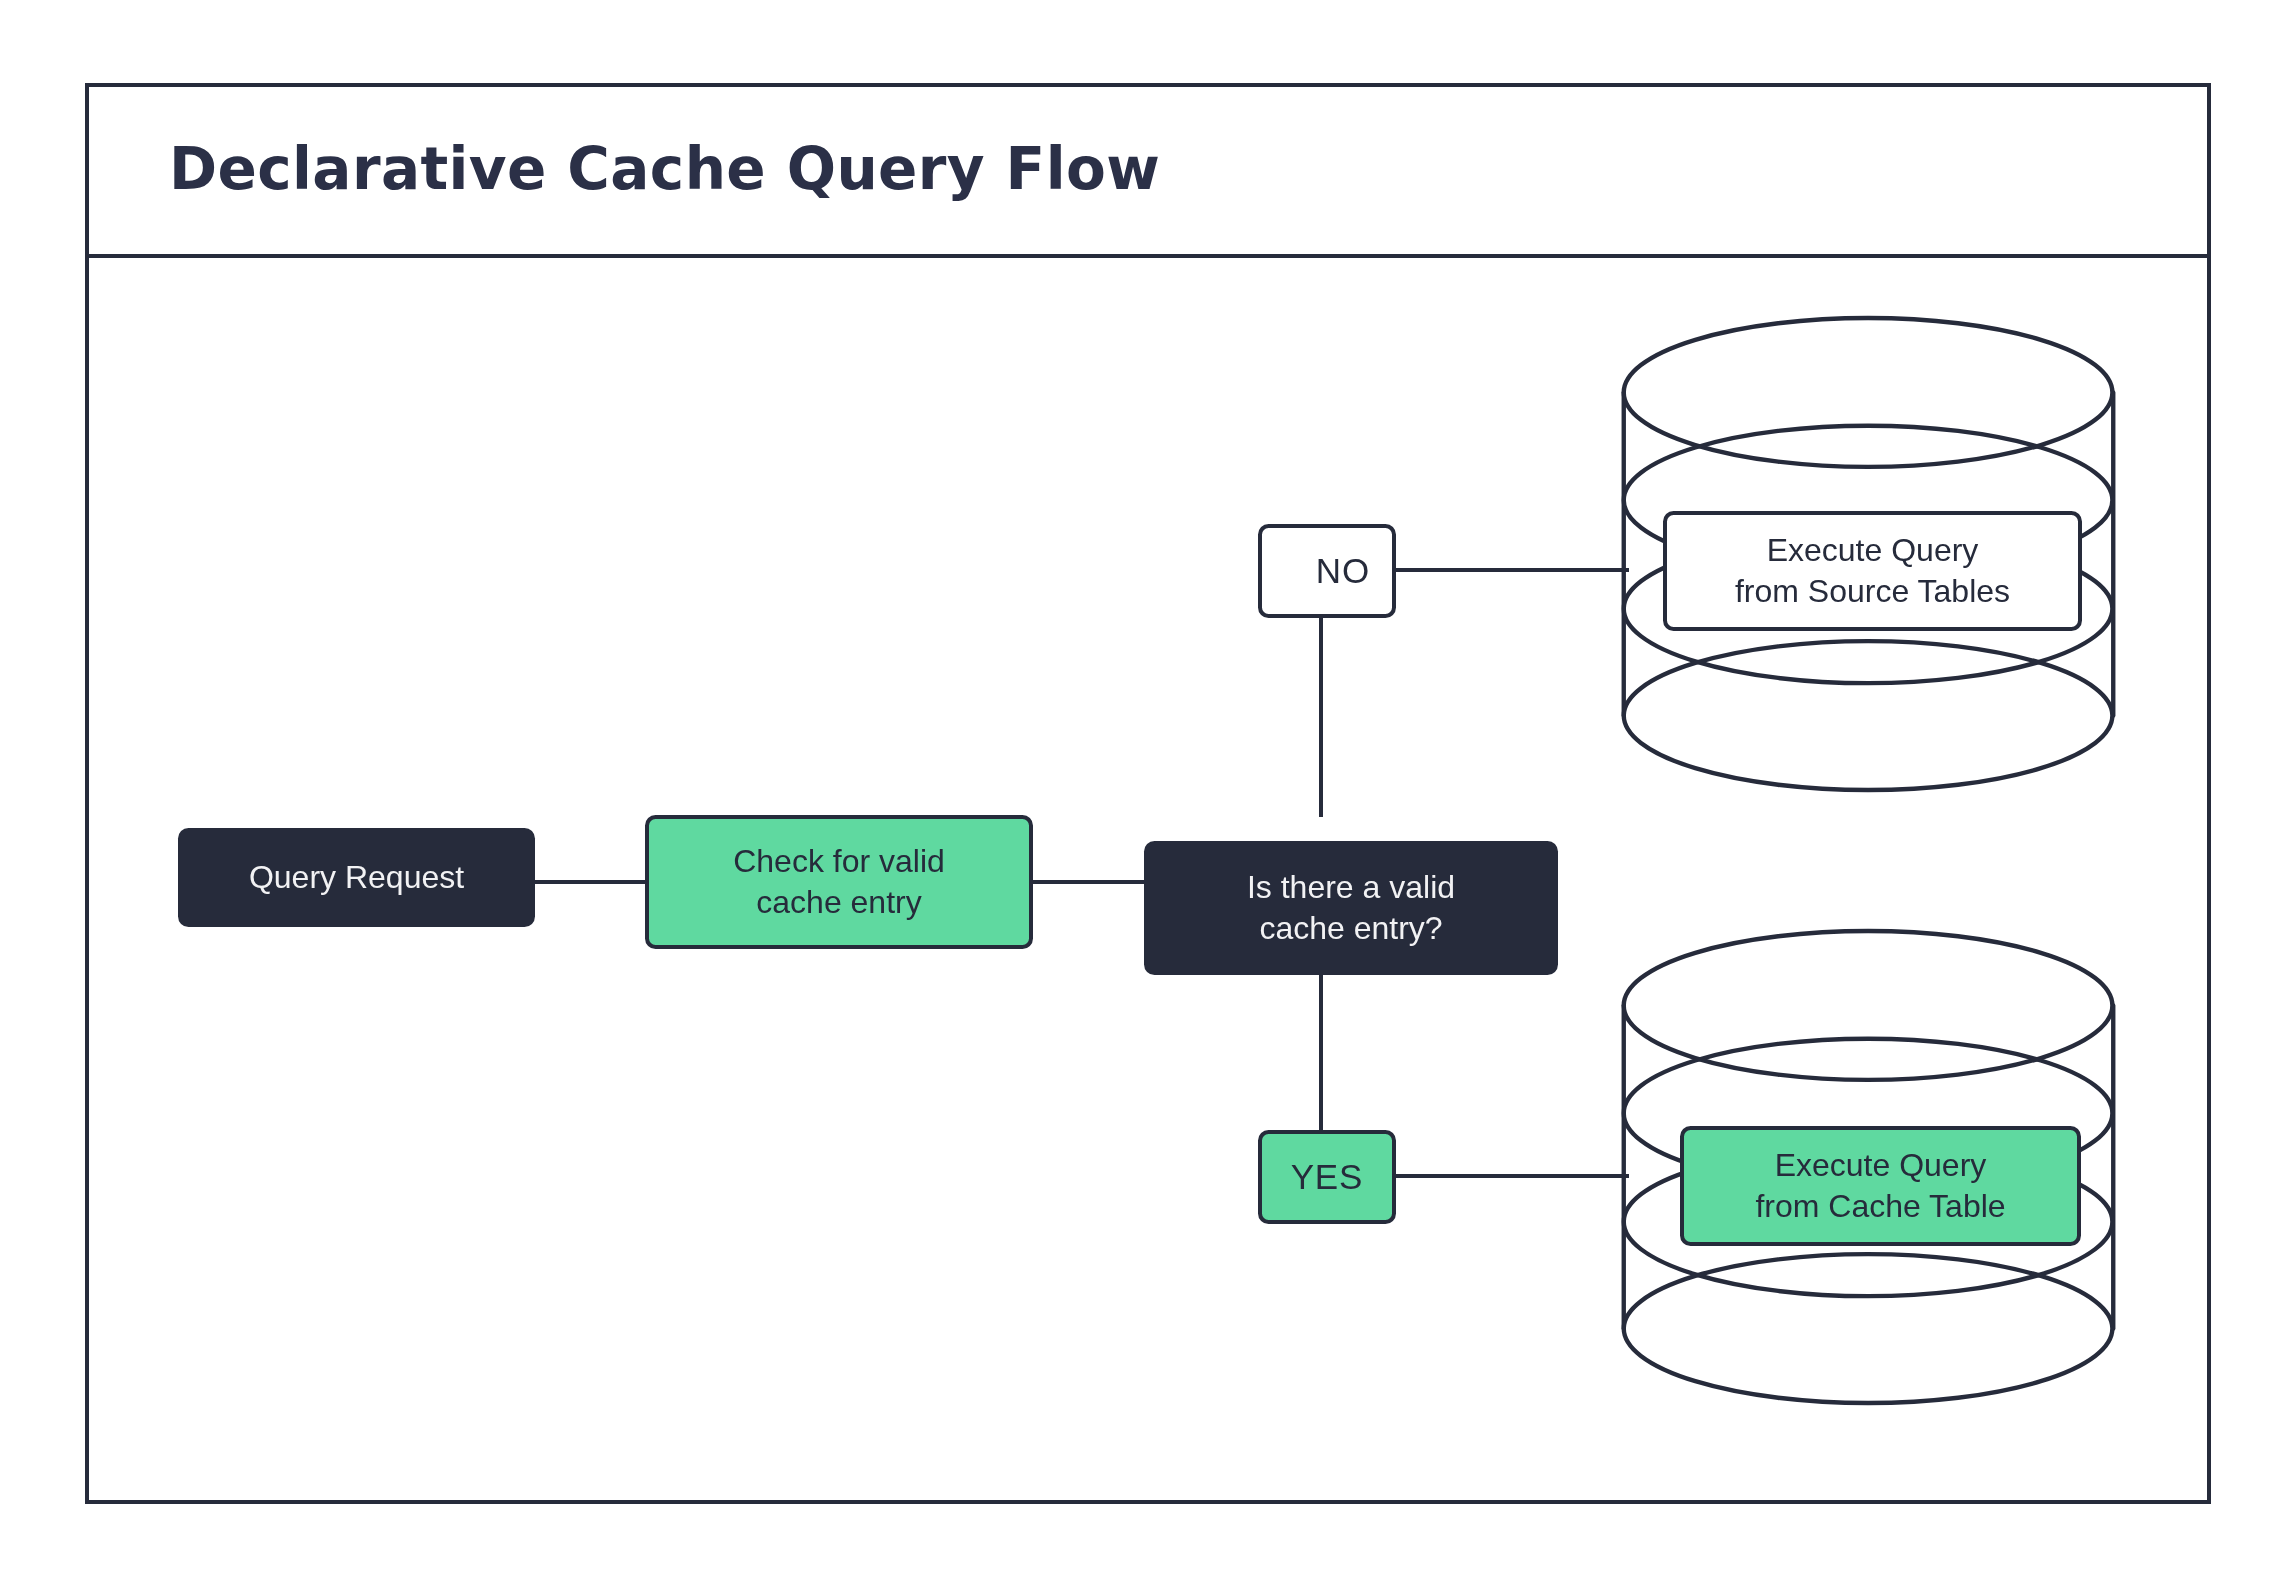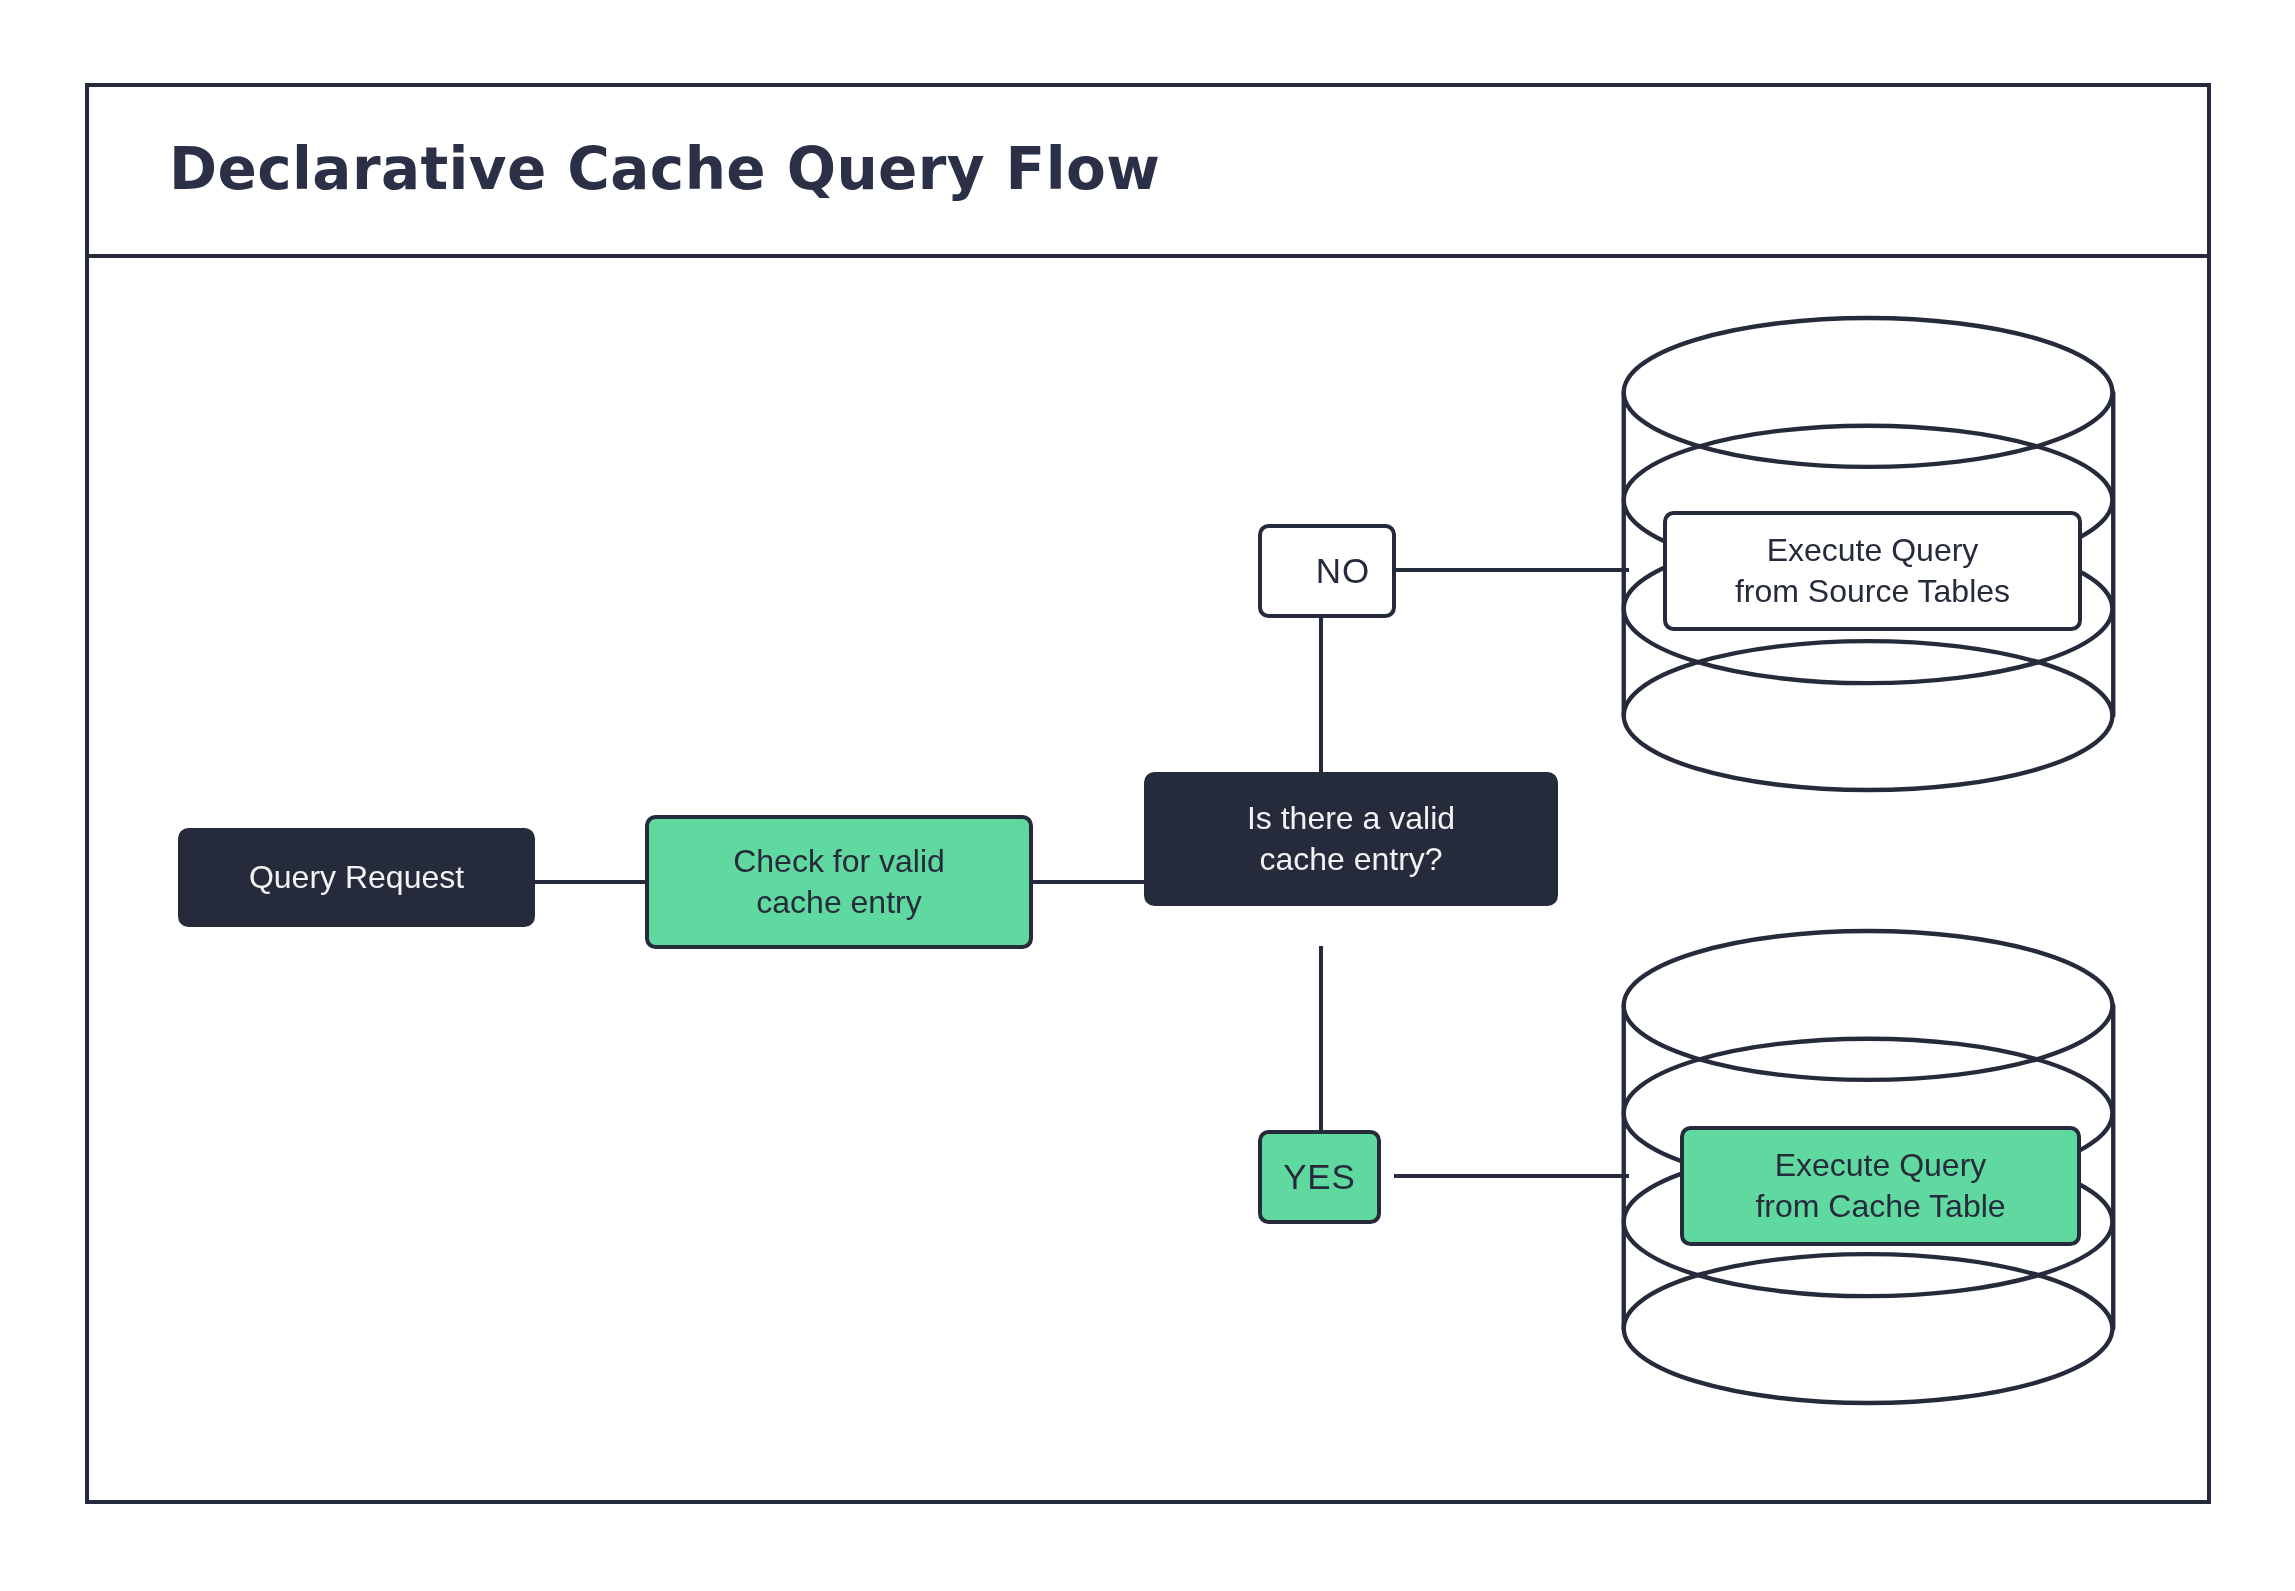--- a/index.html
+++ b/index.html
@@ -89,23 +89,23 @@
   
   .edge-label {
     font-family: "Liberation Sans", sans-serif;
     font-size: 35px;
     letter-spacing: 0.9px;
   }
 
   
   #node-query-request { left: 178px;  top: 828px;  width: 357px;  height: 99px; }
   #node-check-cache   { left: 645px;  top: 815px;  width: 388px;  height: 134px; }
-  #node-decision      { left: 1144px; top: 772px;  width: 414px;  height: 134px; }
+  #node-decision      { left: 1144px; top: 841px;  width: 414px;  height: 134px; }
   #label-no           { left: 1258px; top: 524px;  width: 138px;  height: 94px; padding-left: 32px; }
-  #label-yes          { left: 1258px; top: 1130px; width: 123px;  height: 94px; }
+  #label-yes          { left: 1258px; top: 1130px; width: 138px;  height: 94px; }
 
   
   #node-source-label  { left: 1663px; top: 511px;  width: 419px;  height: 120px; }
   #node-cache-label   { left: 1680px; top: 1126px; width: 401px;  height: 120px; }
 
   
   .edge {
     position: absolute;
     background: #262b3b;
   }

